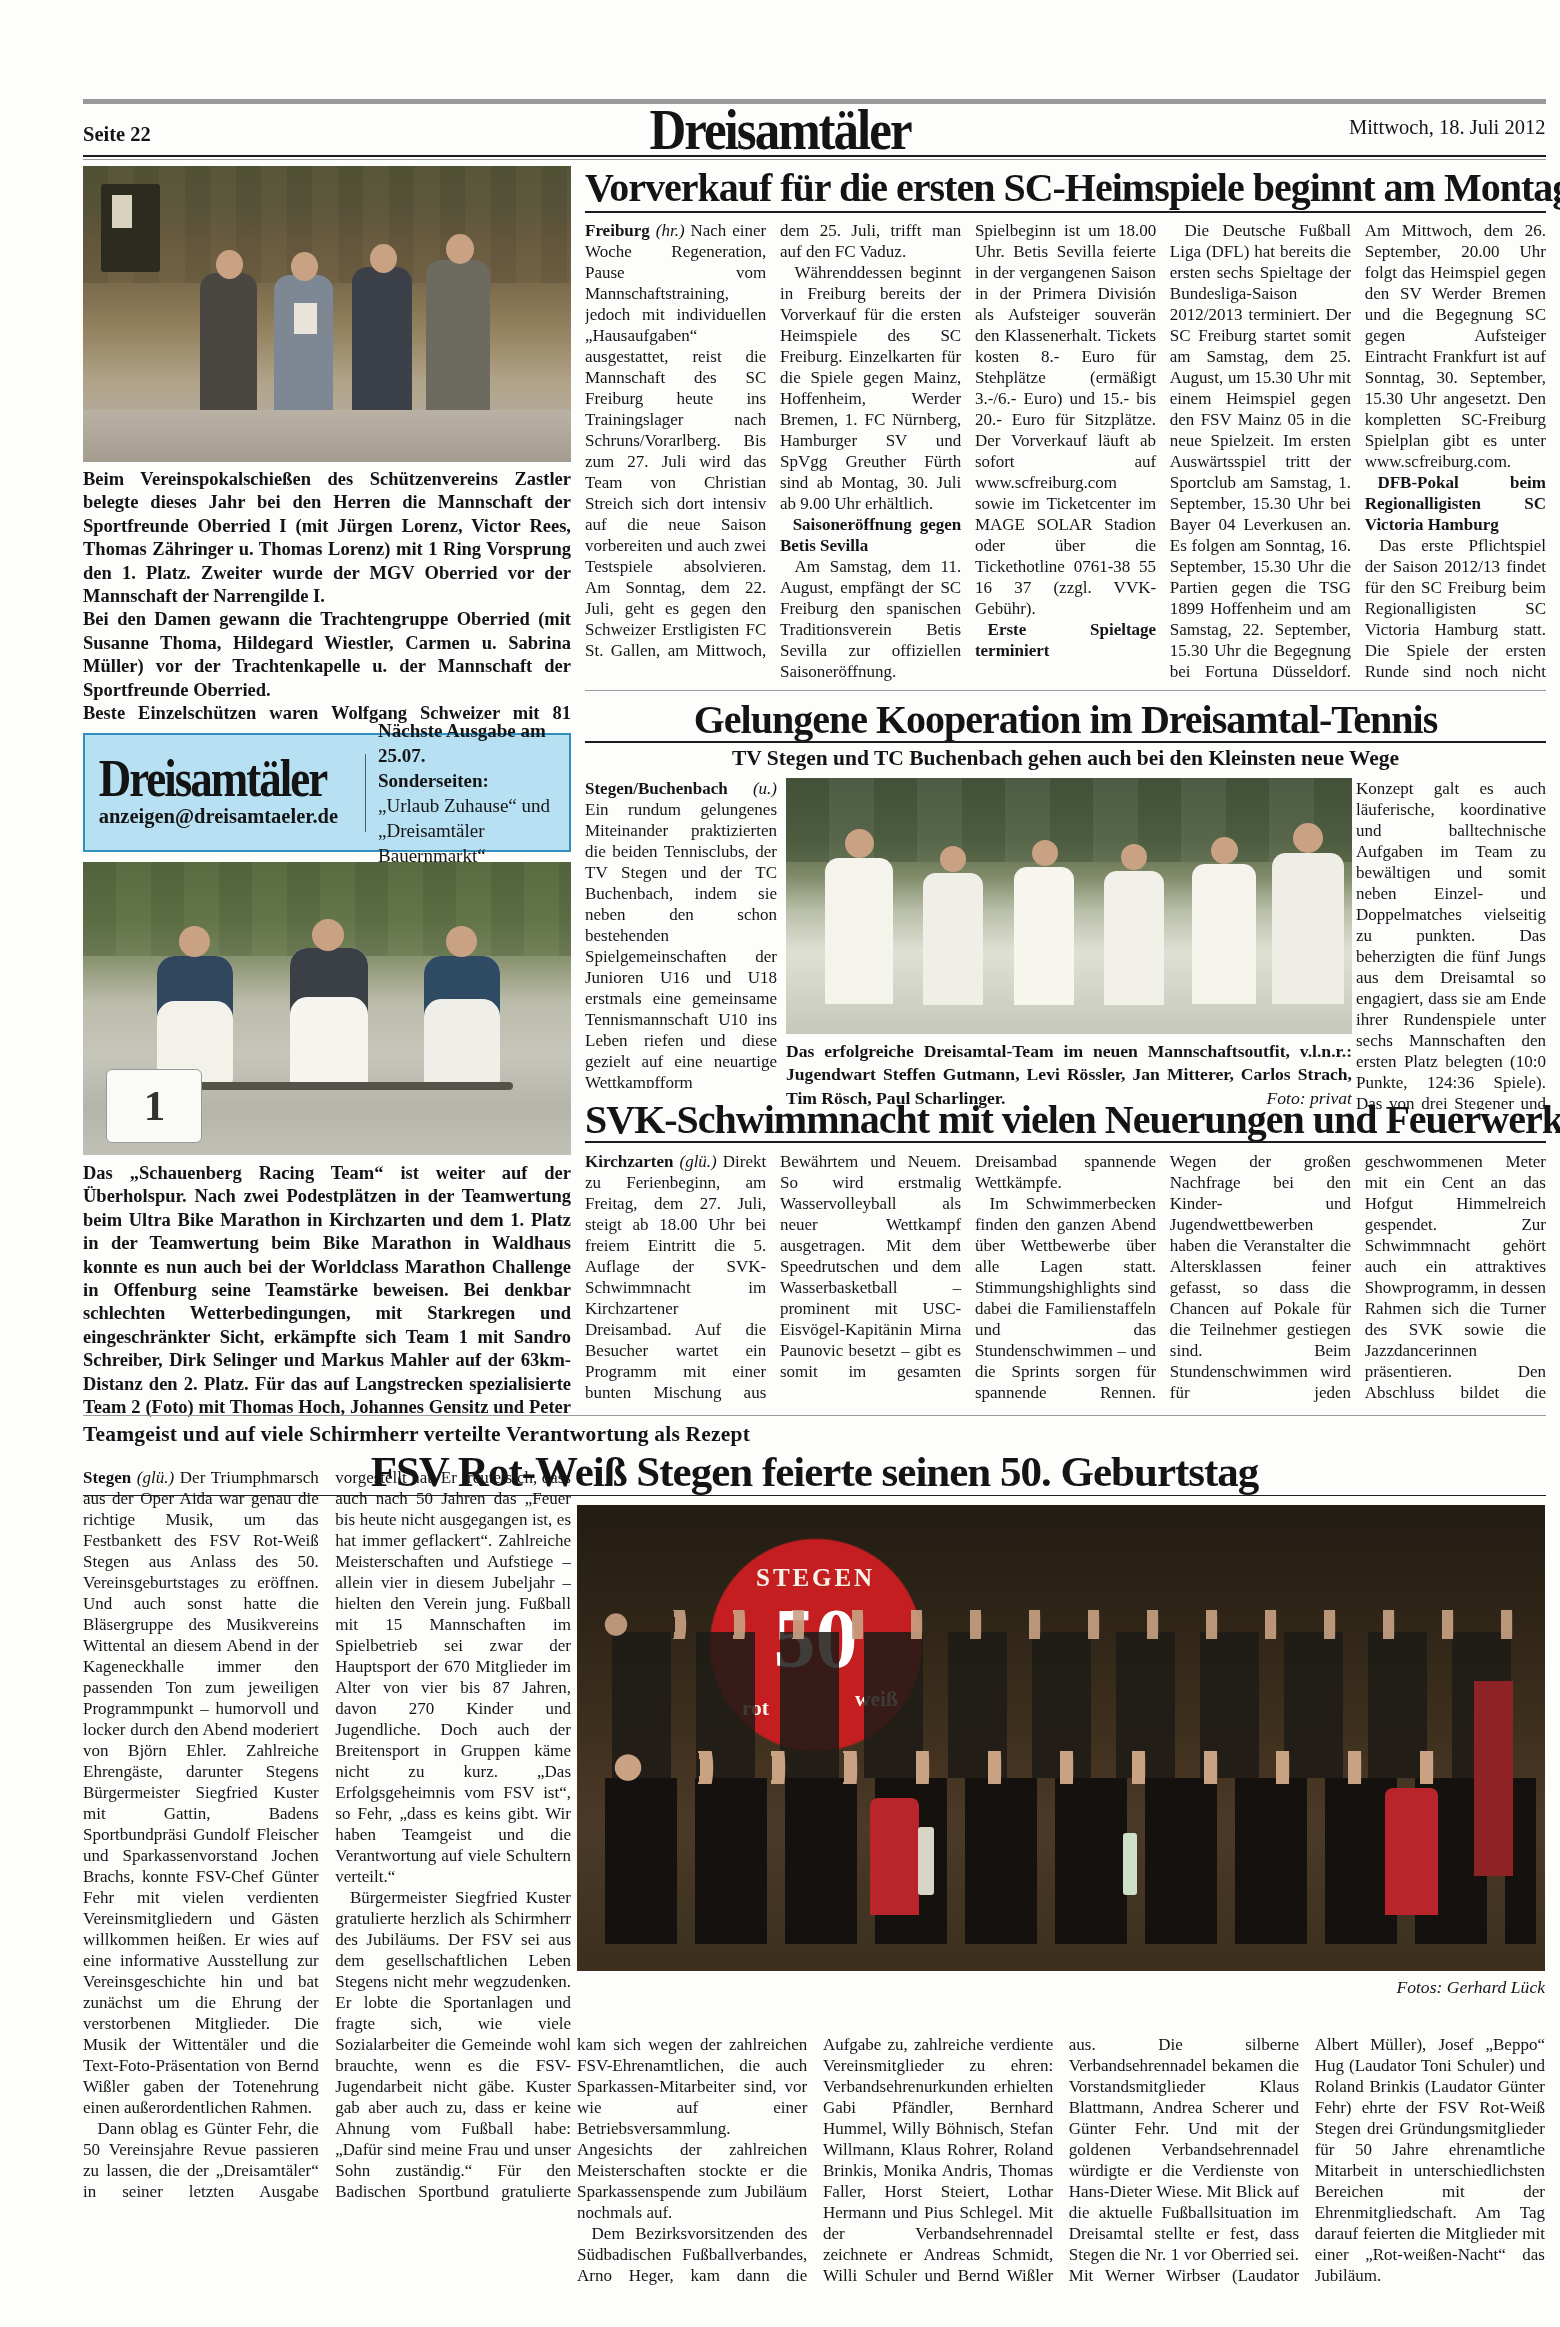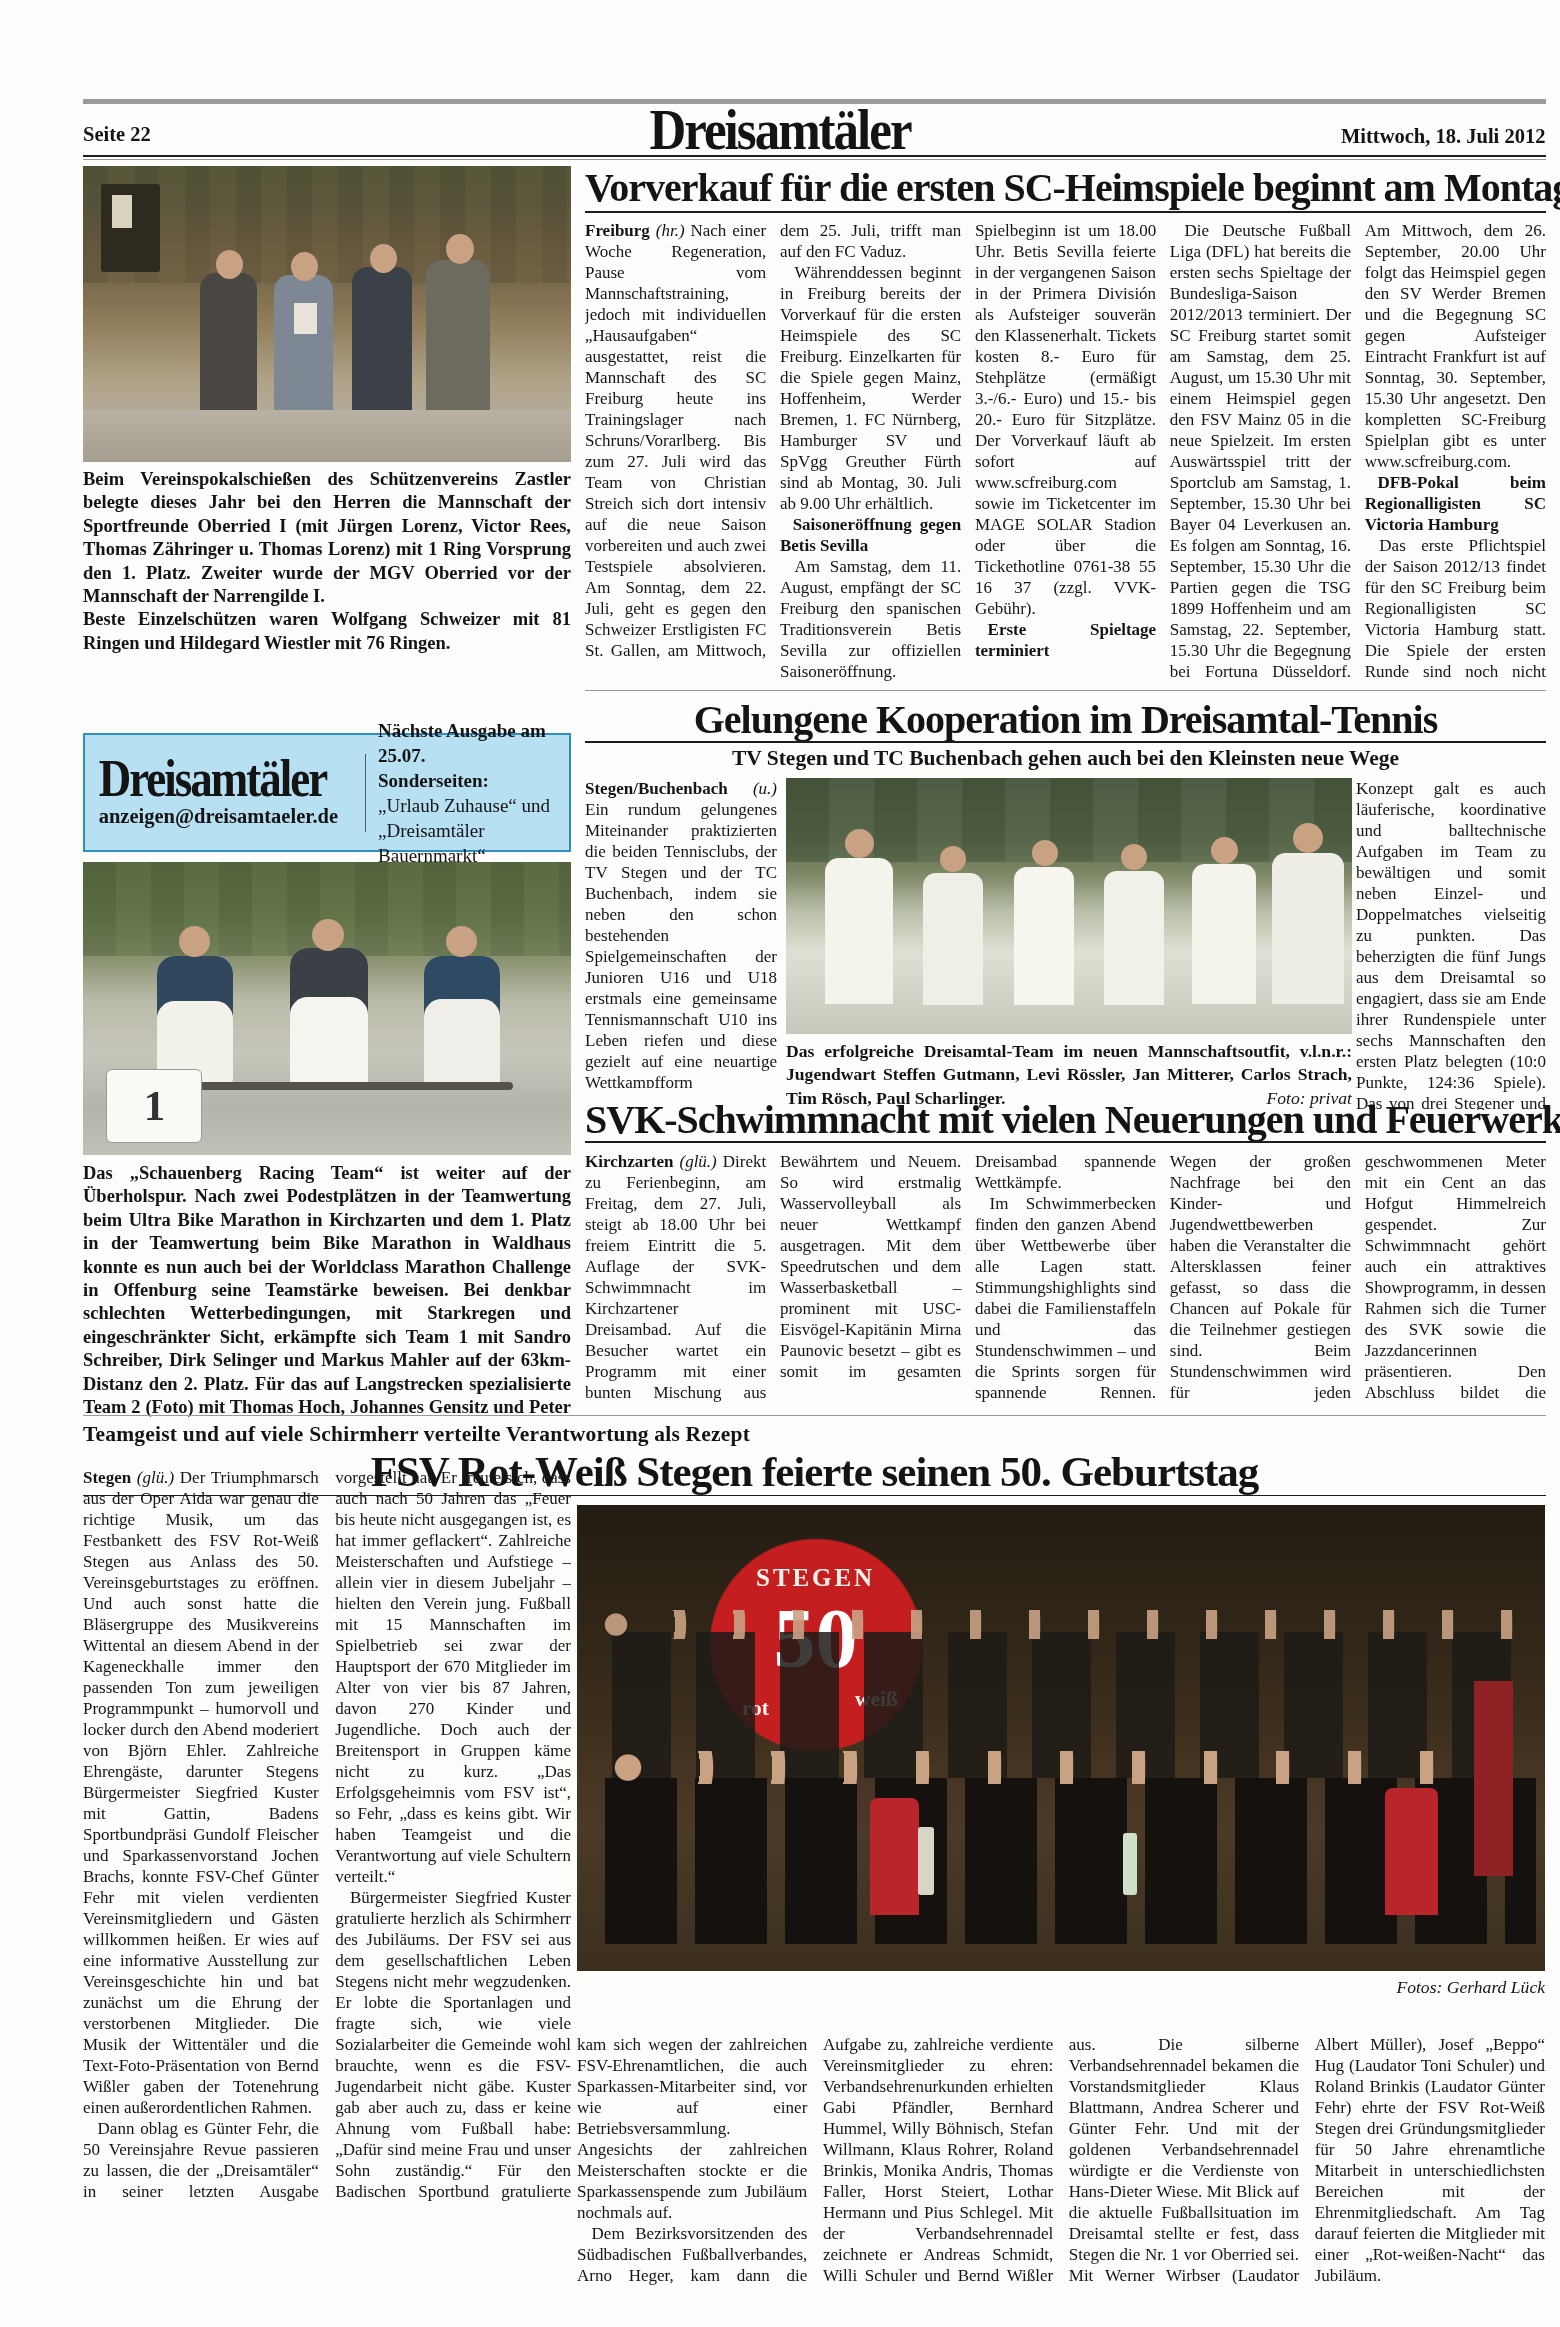--- a/index.html
+++ b/index.html
@@ -4,21 +4,21 @@
 <style>
   html,body{margin:0;padding:0;background:#e8e8e8;}
   .page{position:relative;width:1560px;height:2328px;background:#fdfdfb;color:#141414;
         font-family:"Liberation Serif", serif;overflow:hidden;}
   .abs{position:absolute;}
   .rule{position:absolute;background:#1d1d1d;}
   .rule-gray{position:absolute;background:#9a9a9a;}
 
   
   .hdr-left{left:83px;top:123px;font-size:20.5px;font-weight:bold;}
-  .hdr-right{right:14.6px;top:125px;font-size:20.5px;font-weight:bold;}
+  .hdr-right{right:14.6px;top:116px;font-size:20.5px;font-weight:normal;}
   .masthead{left:0;right:0;top:101px;text-align:center;font-size:51px;font-weight:bold;
             letter-spacing:-2px;transform:scaleY(1.12);}
 
   
   .body-text{font-size:17px;line-height:21px;text-align:justify;hyphens:auto;-webkit-hyphens:auto;overflow:hidden;}
   .body-text p{margin:0;text-indent:14.6px;}
   .body-text p.noind{text-indent:0;}
   .body-text .subhead{font-weight:bold;margin:0;text-indent:12.7px;}
   .cols-5{column-count:5;column-gap:13.7px;}
   .cols-4{column-count:4;column-gap:15.6px;}
@@ -71,20 +71,21 @@
     <div class="fig" style="left:211px;top:137px;width:23.4px;height:31px;background:#e8e4da;"></div>
     <div class="fig" style="left:269px;top:101px;width:60px;height:156px;background:#3c4048;border-radius:15.6px 15.6px 0 0;"></div>
     <div class="head-c" style="left:287px;top:78px;width:27px;height:29px;"></div>
     <div class="fig" style="left:343px;top:94px;width:64px;height:166px;background:#6d6a60;border-radius:15.6px 15.6px 0 0;"></div>
     <div class="head-c" style="left:363px;top:68px;width:28px;height:30px;"></div>
     <div class="fig" style="left:0;top:244px;width:488px;height:52px;background:linear-gradient(180deg,#b9b2a4,#a49d90);"></div>
   </div>
 
   <div class="abs caption" style="left:83px;top:468px;width:488px;height:258px;">
     <div>Beim Vereinspokalschießen des Schützenvereins Zastler belegte dieses Jahr bei den Herren die Mannschaft der Sportfreunde Oberried I (mit Jürgen Lorenz, Victor Rees, Thomas Zähringer u. Thomas Lorenz) mit 1 Ring Vorsprung den 1. Platz. Zweiter wurde der MGV Oberried vor der Mannschaft der Narrengilde I.</div>
+    <div>Bei den Damen gewann die Trachtengruppe Oberried (mit Susanne Thoma, Hildegard Wiestler, Carmen u. Sabrina Müller) vor der Trachtenkapelle u. der Mannschaft der Sportfreunde Oberried.</div>
     <div>Beste Einzelschützen waren Wolfgang Schweizer mit 81 Ringen und Hildegard Wiestler mit 76 Ringen.</div>
 
   </div>
 
   <div class="adbox" style="left:83px;top:733px;width:488px;height:119px;">
     <div class="brandwrap">
       <div class="brand">Dreisamtäler</div>
       <div class="email">anzeigen@dreisamtaeler.de</div>
     </div>
     <div class="divider"></div>

